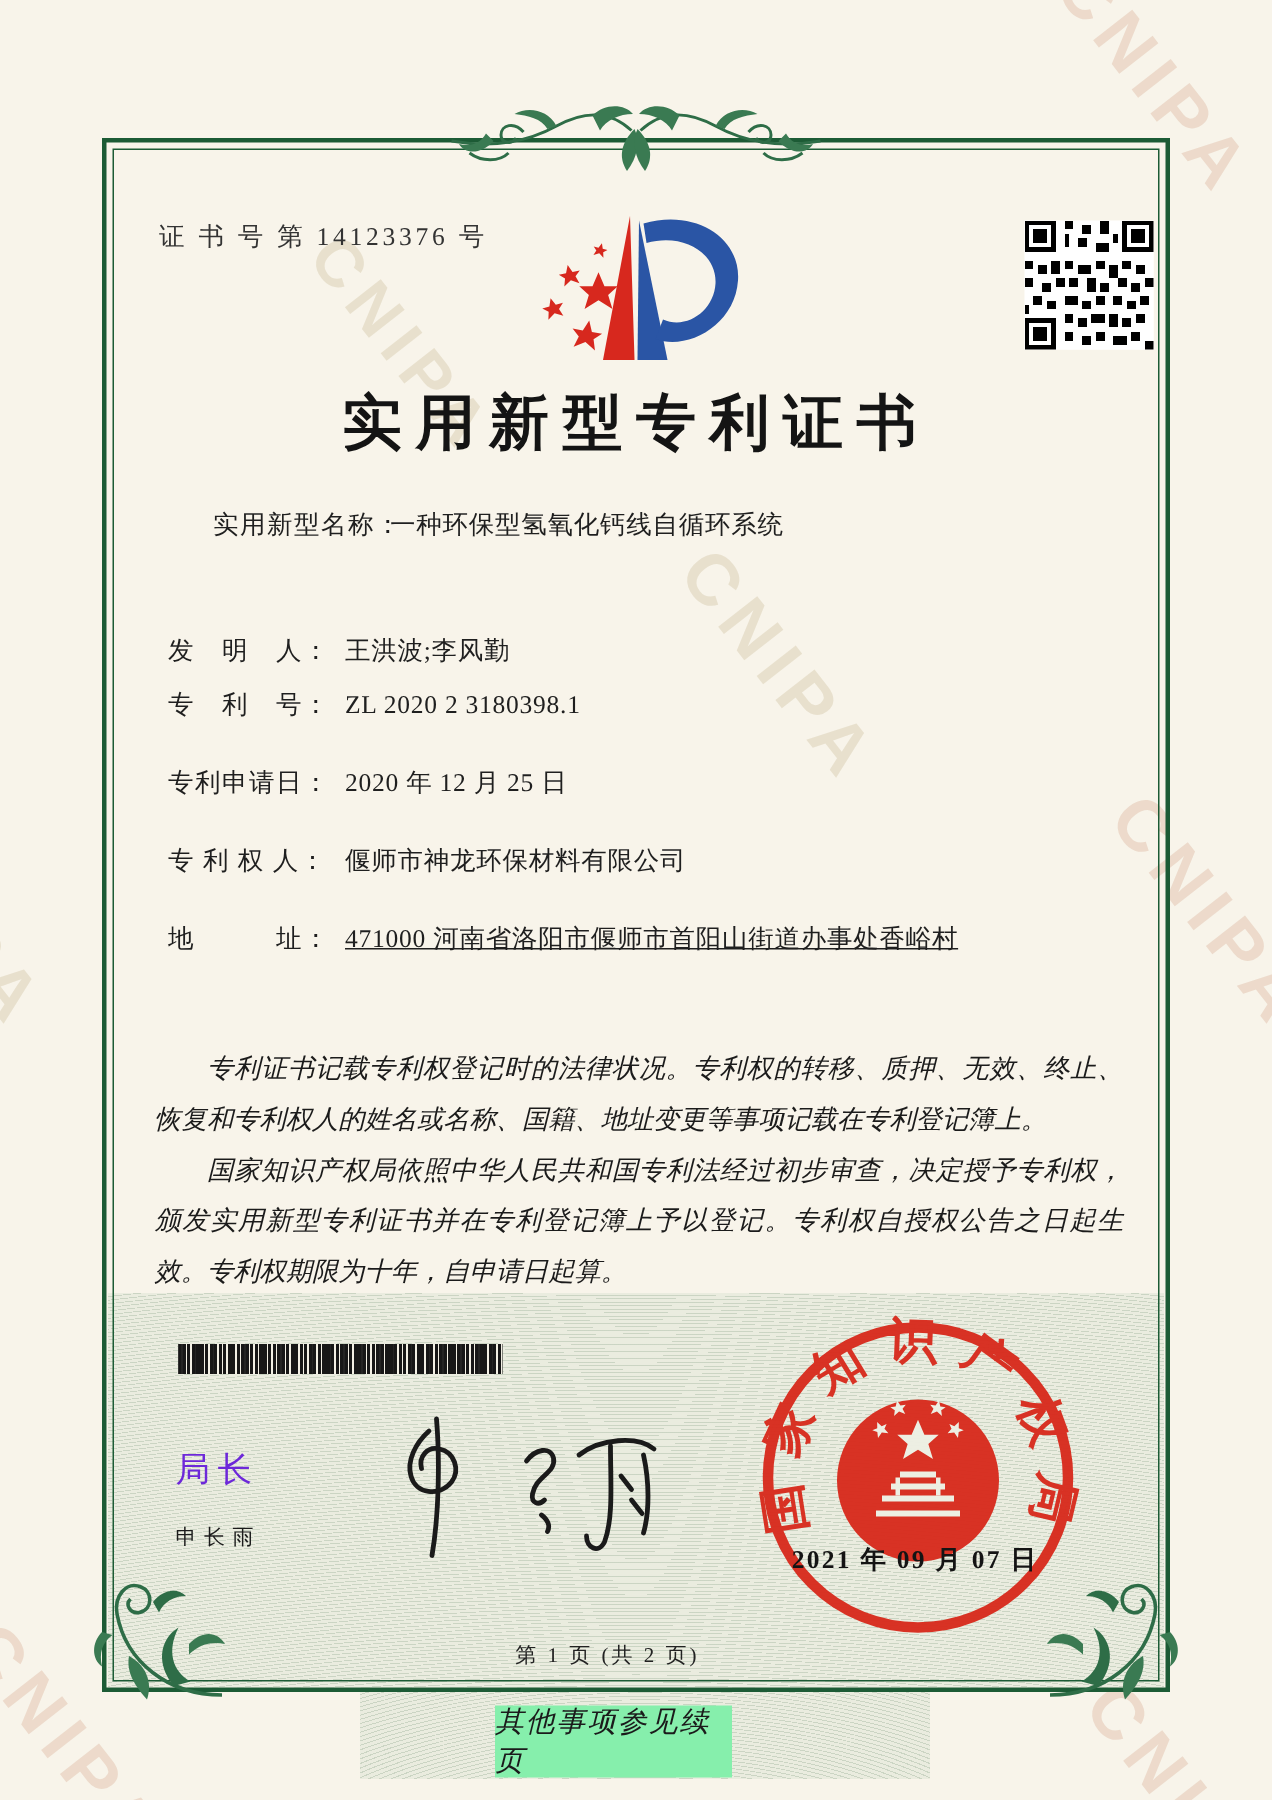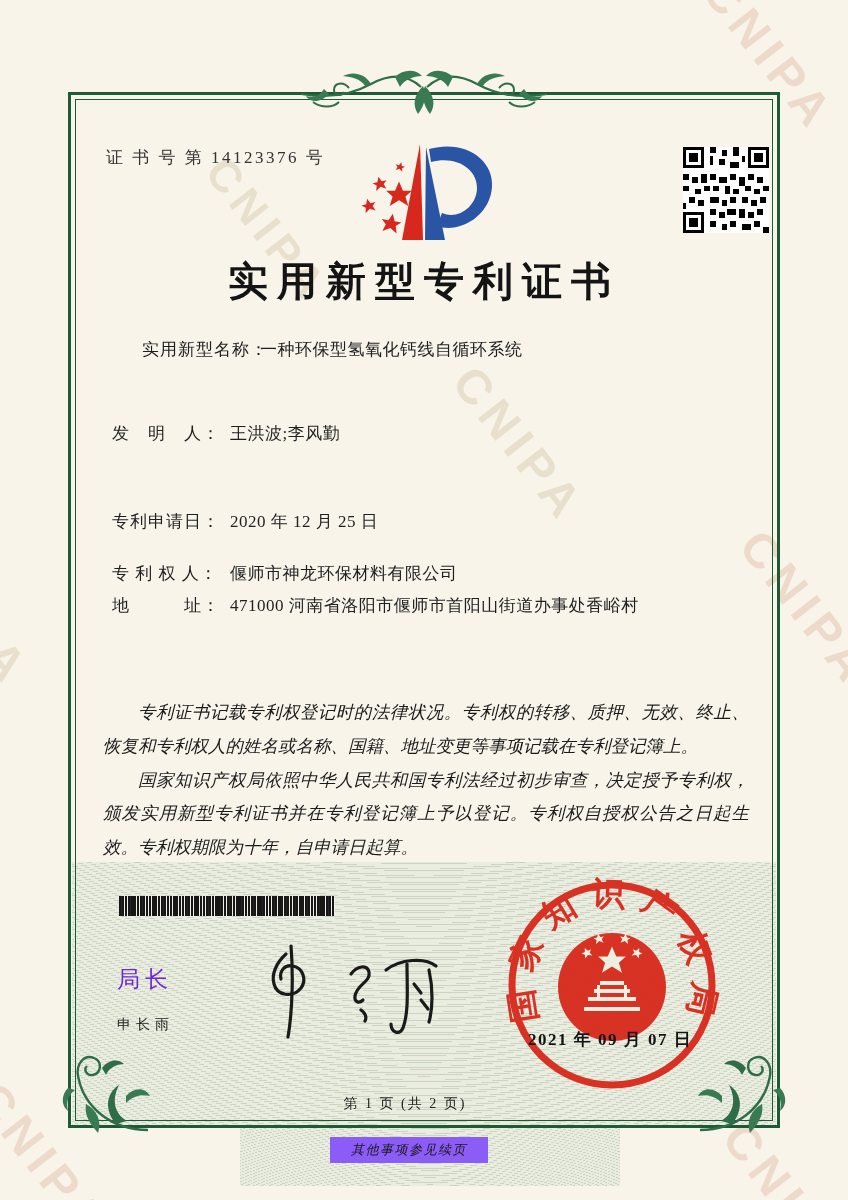--- a/index.html
+++ b/index.html
@@ -78,23 +78,23 @@
   }
   .seal-date{
     position:absolute; left:498px; top:1028px; width:224px; text-align:center;
     font-size:17px; font-weight:bold; letter-spacing:1.5px; color:#141414; z-index:5;
   }
   .page-info{
     position:absolute; left:0; top:1095px; width:810px; text-align:center;
     font-size:14px; letter-spacing:2px; color:#222;
   }
   .note-box{
-    position:absolute; left:330px; top:1137px; width:158px; height:26px;
-    background:#8b5cf6; display:flex; align-items:center; justify-content:center;
-    font-size:13px; letter-spacing:1.5px; color:#1b1b1b; font-style:italic;
+    position:absolute; left:330px; top:1137px; width:158px; height:48px;
+    background:#86efac; display:flex; align-items:center; justify-content:center;
+    font-size:19px; letter-spacing:1.5px; color:#1b1b1b; font-style:italic;
   }
 </style>
 </head>
 <body>
 
 <div id="page">
 
   <span class="wm tan" style="left:-95px; top:-70px; font-size:50px; transform:rotate(52deg);">CNIPA</span>
   <span class="wm pink" style="left:735px; top:-35px; font-size:48px; transform:rotate(52deg);">CNIPA</span>
   <span class="wm tan" style="left:235px; top:148px; font-size:44px; transform:rotate(52deg);">CNIPA</span>
@@ -178,27 +178,30 @@
   </svg>
 
   <div class="title">实用新型专利证书</div>
 
   <div class="frow" style="top:338px;margin-left:30px;">
     <span class="flabel">实用新型名称：</span><span class="fvalue">一种环保型氢氧化钙线自循环系统</span>
   </div>
   <div class="frow" style="top:422px;">
     <span class="flabel">发　明　人：</span><span class="fvalue">王洪波;李风勤</span>
   </div>
+  <div class="frow" style="top:458px;">
+    <span class="flabel">专　利　号：</span><span class="fvalue">ZL 2020 2 3180398.1</span>
+  </div>
   <div class="frow" style="top:510px;">
     <span class="flabel">专利申请日：</span><span class="fvalue">2020 年 12 月 25 日</span>
   </div>
   <div class="frow" style="top:562px;">
     <span class="flabel">专 利 权 人：</span><span class="fvalue">偃师市神龙环保材料有限公司</span>
   </div>
-  <div class="frow" style="top:594px;">
+  <div class="frow" style="top:614px;text-decoration:underline;">
     <span class="flabel">地　　　址：</span><span class="fvalue">471000 河南省洛阳市偃师市首阳山街道办事处香峪村</span>
   </div>
 
   <div class="body-text">
     <p>专利证书记载专利权登记时的法律状况。专利权的转移、质押、无效、终止、恢复和专利权人的姓名或名称、国籍、地址变更等事项记载在专利登记簿上。</p>
     <p>国家知识产权局依照中华人民共和国专利法经过初步审查，决定授予专利权，颁发实用新型专利证书并在专利登记簿上予以登记。专利权自授权公告之日起生效。专利权期限为十年，自申请日起算。</p>
   </div>
 
   <div class="barcode"></div>
 

